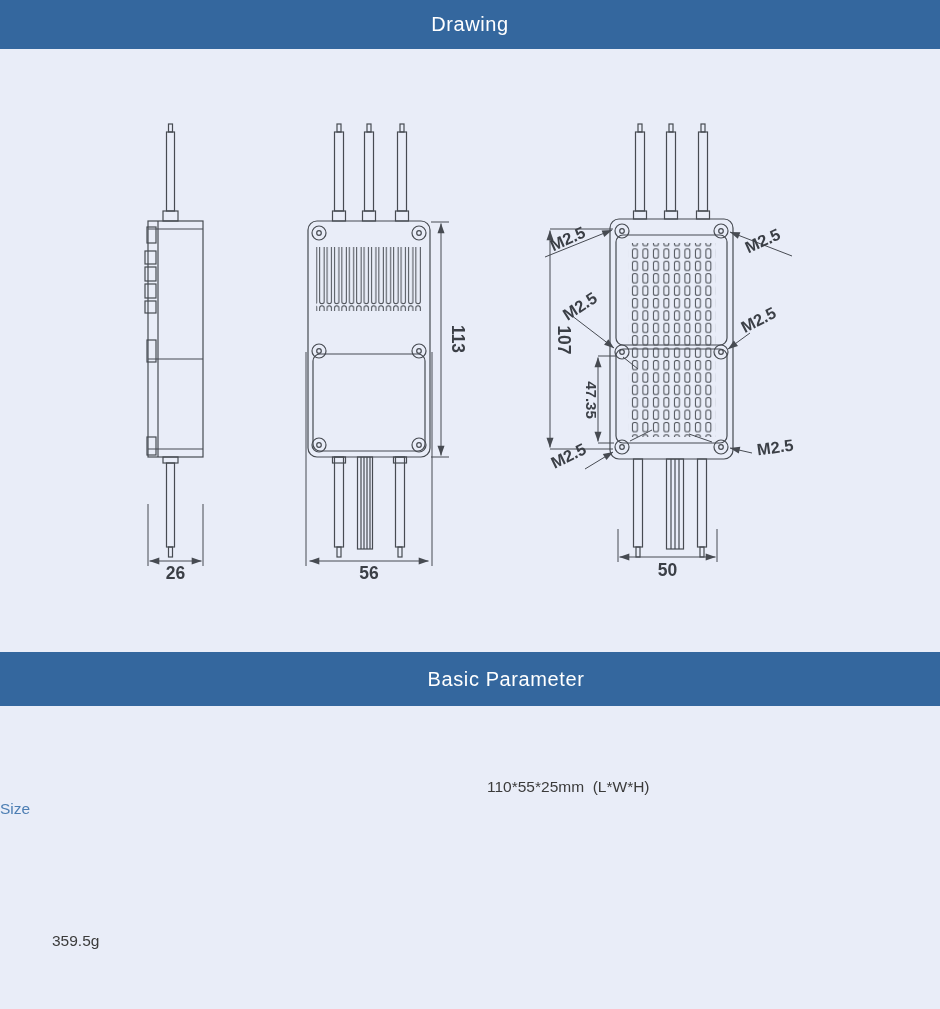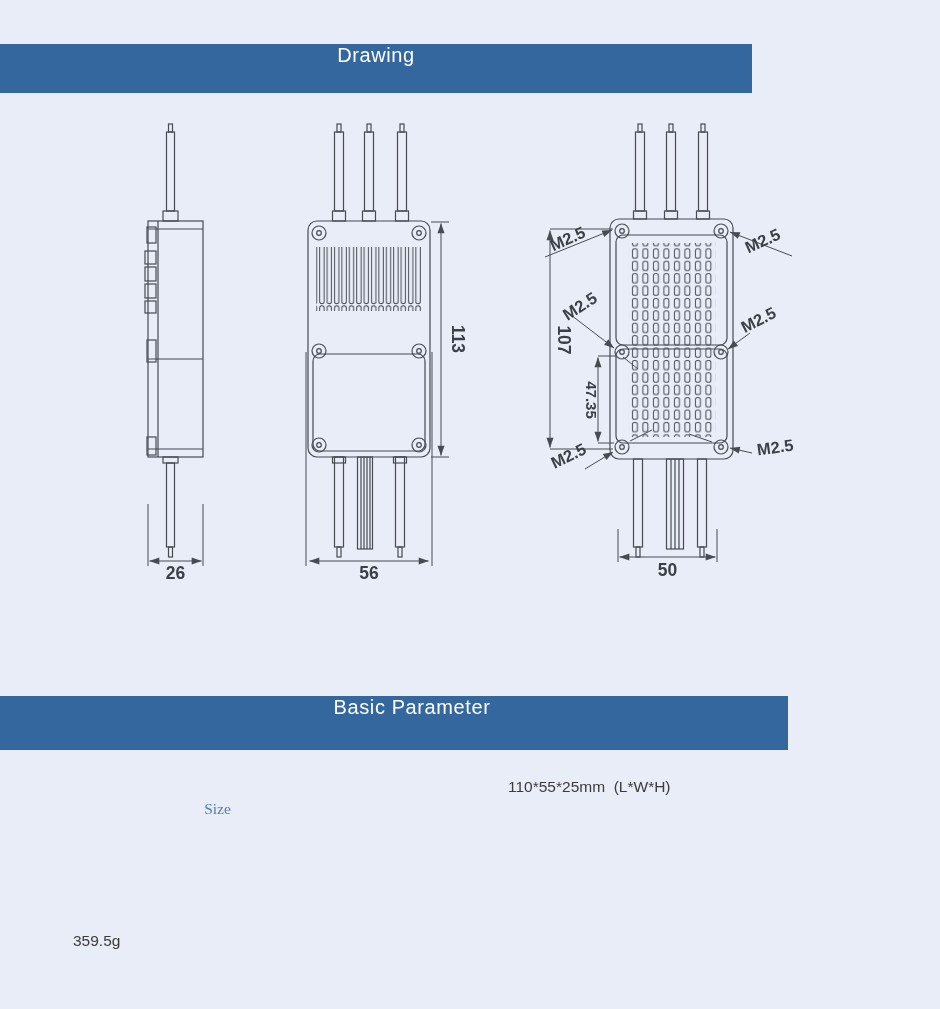--- a/index.html
+++ b/index.html
@@ -2,42 +2,42 @@
 <html><head>
 <meta charset="utf-8">
 <style>
   html,body{margin:0;padding:0;}
   body{
     width:940px;height:1009px;position:relative;overflow:hidden;
     background:#e9edf8;
     font-family:"Liberation Sans",sans-serif;
   }
   .bar{
-    position:absolute;left:0;width:752px;background:#34679e;color:#ffffff;
-    display:flex;align-items:flex-start;justify-content:center;
-    font-size:20px;letter-spacing:.6px;font-weight:500;margin-top:44px;
+    position:absolute;left:0;width:940px;background:#34679e;color:#ffffff;
+    display:flex;align-items:center;justify-content:center;
+    font-size:20px;letter-spacing:.6px;font-weight:500;
   }
   #bar-top{top:0;height:49px;}
   #bar-param{top:652px;height:54px;padding-left:36px;}
   #drawing-section{position:absolute;top:49px;left:0;width:940px;height:603px;}
   #drawing-svg{display:block;}
   svg text{
     font-family:"Liberation Sans",sans-serif;
     fill:#3b3f46;font-weight:600;font-size:17.5px;
   }
   svg text.m25{font-size:16.5px;}
   svg text.small{font-size:15px;}
   #param-table{position:absolute;top:732px;left:0;width:940px;}
   .prow{display:flex;align-items:center;min-height:46px;}
   .plabel{
-    width:435px;text-align:center;color:#4d7eb3;font-size:15.5px;
-    flex-shrink:0;white-space:pre-wrap;font-family:Liberation Serif, serif;
+    width:435px;text-align:left;color:#4d7eb3;font-size:15.5px;
+    flex-shrink:0;white-space:pre-wrap;
   }
   .pvalue{
-    margin-left:73px;color:#3b3b3b;font-size:15.5px;line-height:22px;
+    margin-left:52px;color:#3b3b3b;font-size:15.5px;line-height:22px;
     width:400px;white-space:pre-wrap;
   }
 </style>
 </head>
 <body>
 
 <div class="bar" id="bar-top">
   <span>Drawing</span>
 </div>
 

